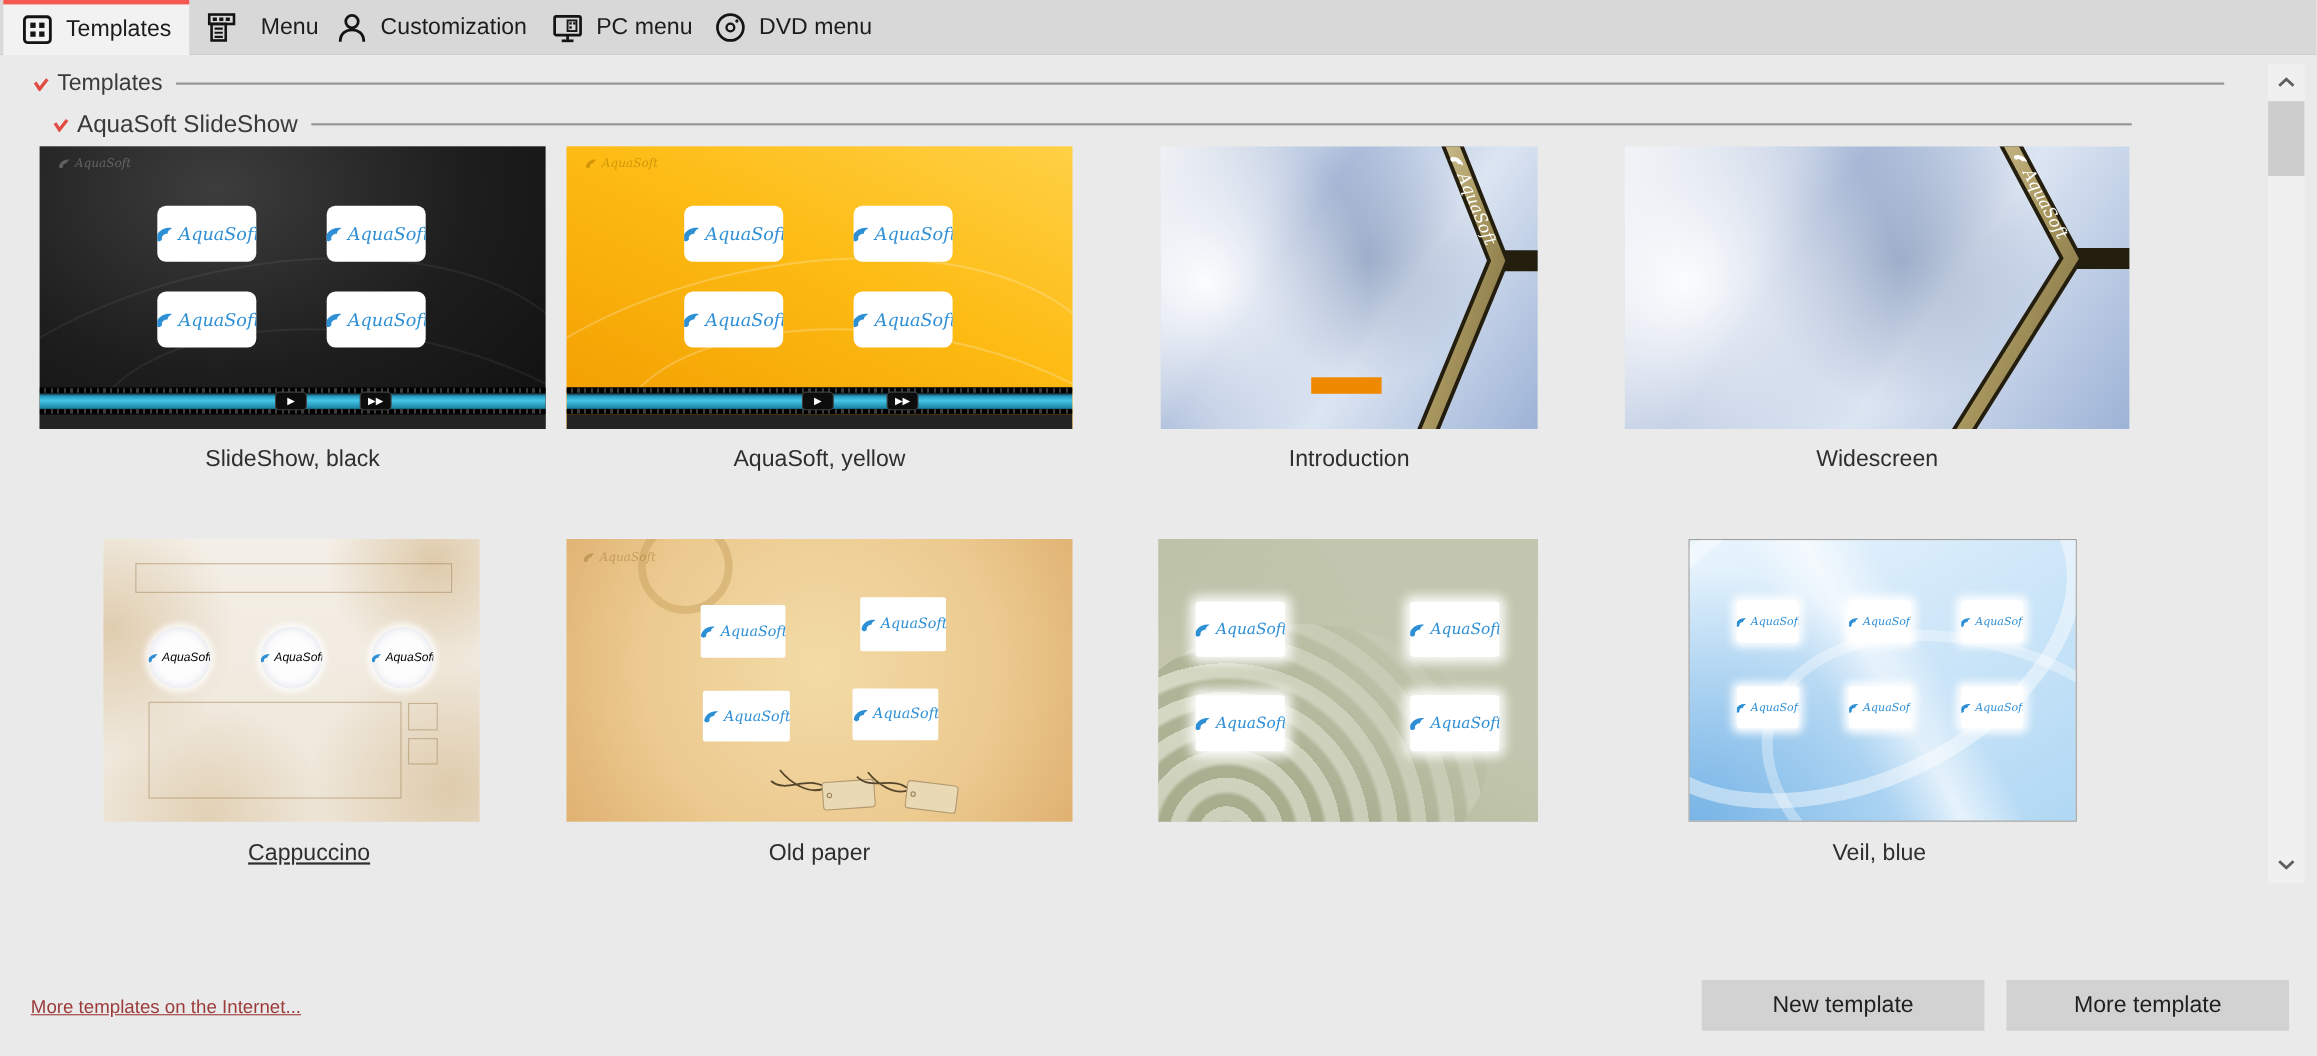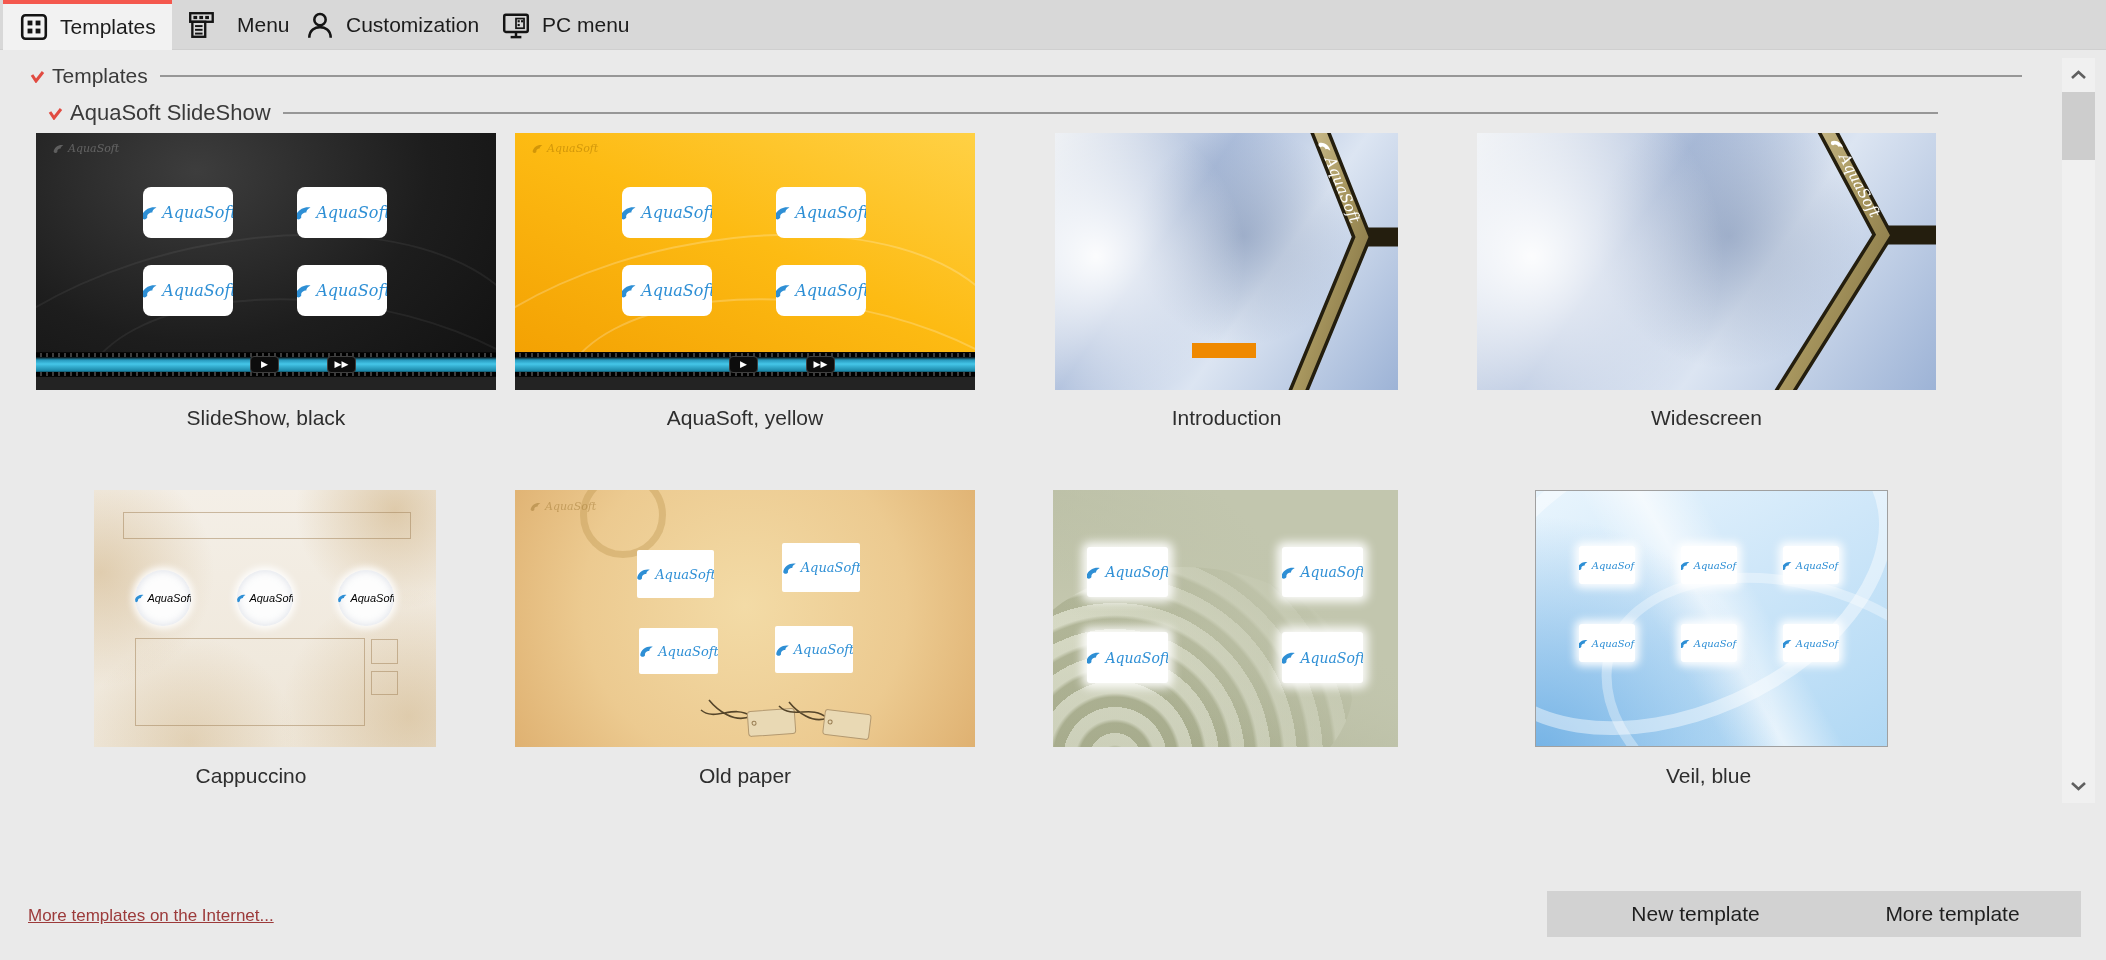--- a/index.html
+++ b/index.html
@@ -86,21 +86,21 @@
       linear-gradient(60deg, rgba(255,255,255,0) 38%, rgba(255,255,255,0.65) 50%, rgba(255,255,255,0) 62%),
       linear-gradient(150deg,#e9f5fd 0%, #cfe7f9 45%, #b0d8f4 100%); }
   .veil-arc { position:absolute; border-radius:50%; border:14px solid rgba(255,255,255,0.45); }
   .va1 { width:420px; height:260px; left:-80px; top:-60px; transform:rotate(-24deg); }
   .va2 { width:380px; height:240px; left:60px; top:90px; transform:rotate(18deg); border-width:10px; border-color:rgba(255,255,255,0.35); }
   .t-veil .lbox { border-radius:3px; box-shadow:0 0 8px 4px rgba(255,255,255,0.95); }
 
   
   .more-link { position:absolute; left:28px; top:906px; font-size:17px; color:#9c3a3a; text-decoration:underline; cursor:pointer; }
   .btn { position:absolute; top:891px; height:46px; width:257px; background:#d2d2d2; color:#1f1f1f; font-size:21px; display:flex; align-items:center; justify-content:center; cursor:default; }
-  .btn-new { left:1547px;padding-left:20px; }
+  .btn-new { left:1547px; }
   .btn-edit { left:1824px; }
 
   
   .vscroll { position:absolute; left:2062px; top:58px; width:33px; height:745px; background:#f0f0f0; }
   .vs-arrow { position:absolute; left:0; width:33px; height:30px; display:flex; align-items:center; justify-content:center; }
   .vs-up { top:2px; } .vs-down { bottom:2px; }
   .vs-thumb { position:absolute; left:0; top:34px; width:33px; height:68px; background:#cdcdcd; }
 </style>
 </head>
 <body>
@@ -142,20 +142,28 @@
       <svg width="30" height="30" viewBox="0 0 28 28">
           <rect x="3" y="4.5" width="22" height="16" rx="1.5" fill="none" stroke="#141414" stroke-width="2.3"></rect>
           <rect x="14" y="8" width="7.5" height="9" fill="none" stroke="#141414" stroke-width="1.6"></rect>
           <rect x="15.5" y="9.5" width="2" height="2" fill="#141414"></rect>
           <rect x="18.7" y="9.5" width="2" height="2" fill="#141414"></rect>
           <rect x="15.5" y="13" width="2" height="2" fill="#141414"></rect>
           <line x1="14" y1="20.5" x2="14" y2="24.5" stroke="#141414" stroke-width="2.3"></line>
           <line x1="9" y1="25.3" x2="19" y2="25.3" stroke="#141414" stroke-width="2.3"></line>
         </svg>
       <span>PC menu</span>
+    </div>
+    <div class="tab" style="left:633px;">
+      <svg width="30" height="30" viewBox="0 0 28 28">
+          <circle cx="14" cy="14" r="11" fill="none" stroke="#141414" stroke-width="2.3"></circle>
+          <circle cx="14" cy="14" r="3.3" fill="none" stroke="#141414" stroke-width="2"></circle>
+          <circle cx="19.5" cy="8.5" r="1.4" fill="#141414"></circle>
+        </svg>
+      <span>DVD menu</span>
     </div>
   </div>
 
   <div class="hd hd-section">
     <svg class="chk" width="15" height="13" viewBox="0 0 15 13">
         <polyline points="2,5 6,11 13,2" fill="none" stroke="#e14b41" stroke-width="3"></polyline>
       </svg>
     <span>Templates</span>
     <span class="hd-line"></span>
   </div>
@@ -439,21 +447,21 @@
       <i style="font-size:10px;">AquaSoft</i>
     </div>
     <div class="lbox" style="left:247px;top:133px;width:56px;height:38px;">
       <svg class="dl" width="13" height="11" viewBox="0 0 24 20">
           <path d="M3 16 C4 7 14 2 21 4 C17 6 16 8 16 10 C12 10 9 13 10 16 C8 19 5 19 3 16 Z" fill="#2e8fd5"></path>
         </svg>
       <i style="font-size:10px;">AquaSoft</i>
     </div>
   </div>
 
-  <div class="caption" style="left:80px;top:764px;width:342px;">Cappuccino</div>
+  <div class="caption" style="left:110px;top:764px;width:342px;text-decoration:underline;">Cappuccino</div>
   <div class="caption" style="left:515px;top:764px;width:460px;">Old paper</div>
   <div class="caption" style="left:1532px;top:764px;width:353px;">Veil, blue</div>
 
   <a class="more-link">More templates on the Internet...</a>
   <div class="btn btn-new">New template</div>
   <div class="btn btn-edit">More template</div>
 
   <div class="vscroll">
     <div class="vs-arrow vs-up">
       <svg width="17" height="10" viewBox="0 0 17 10">

